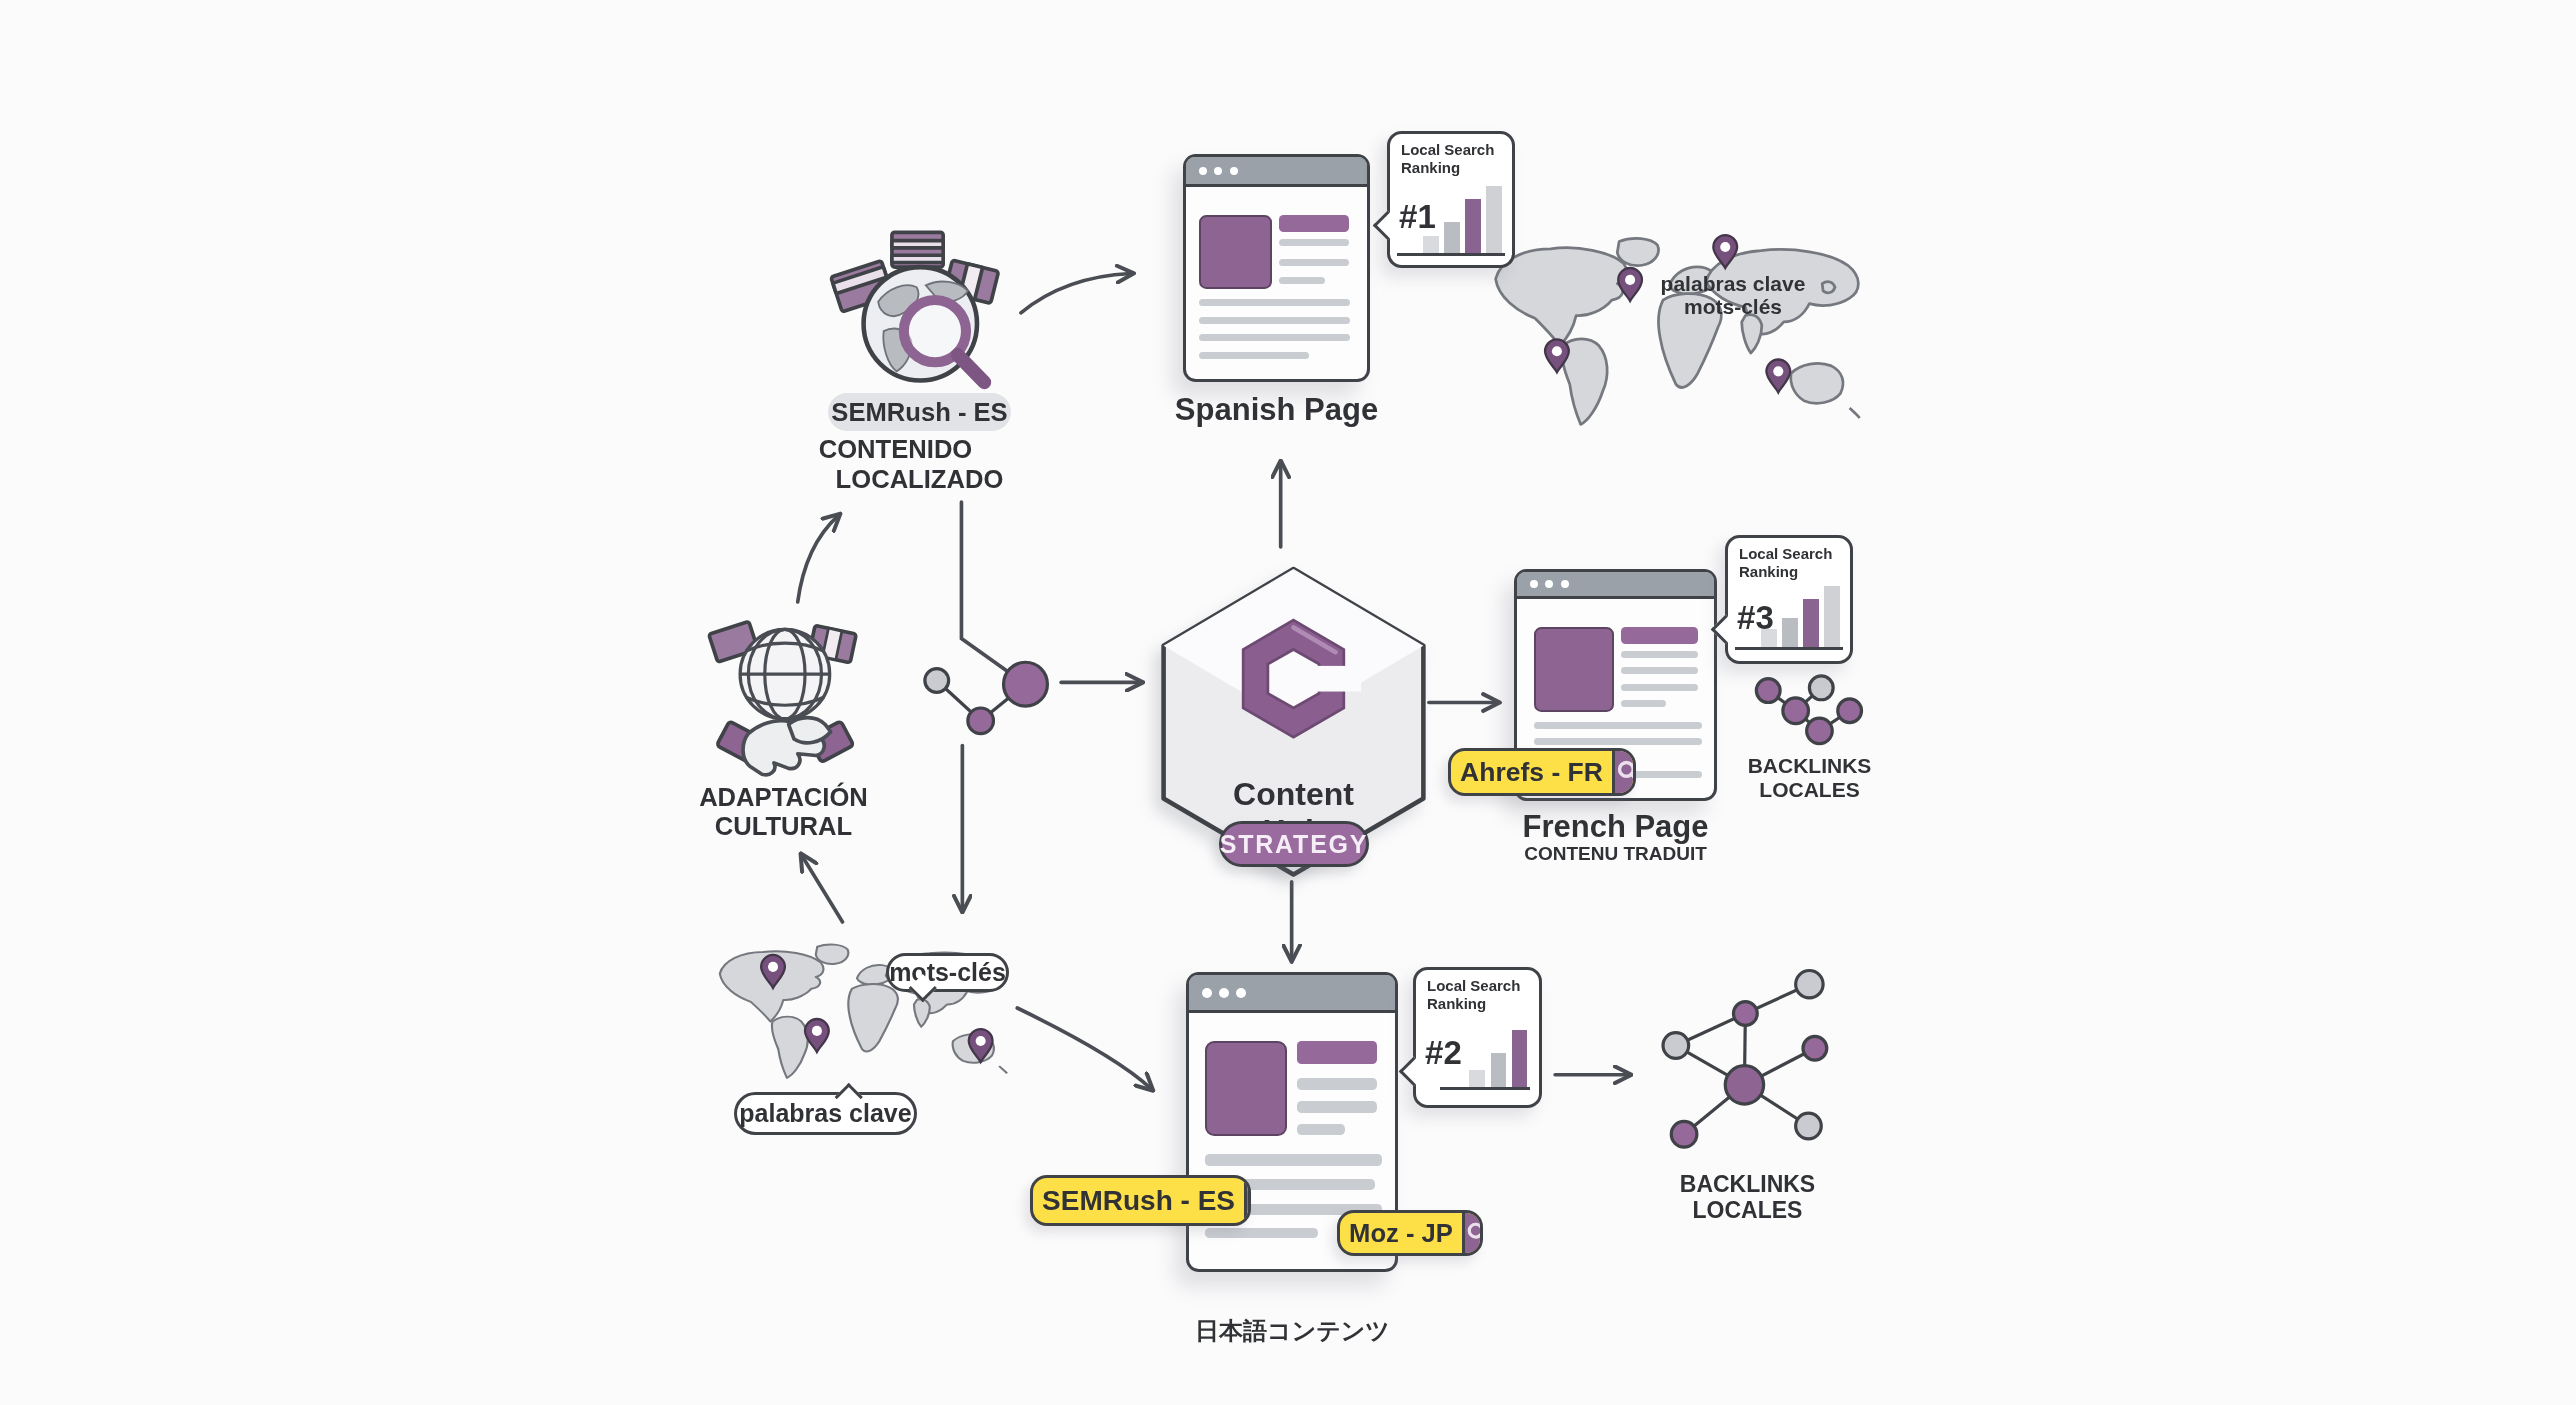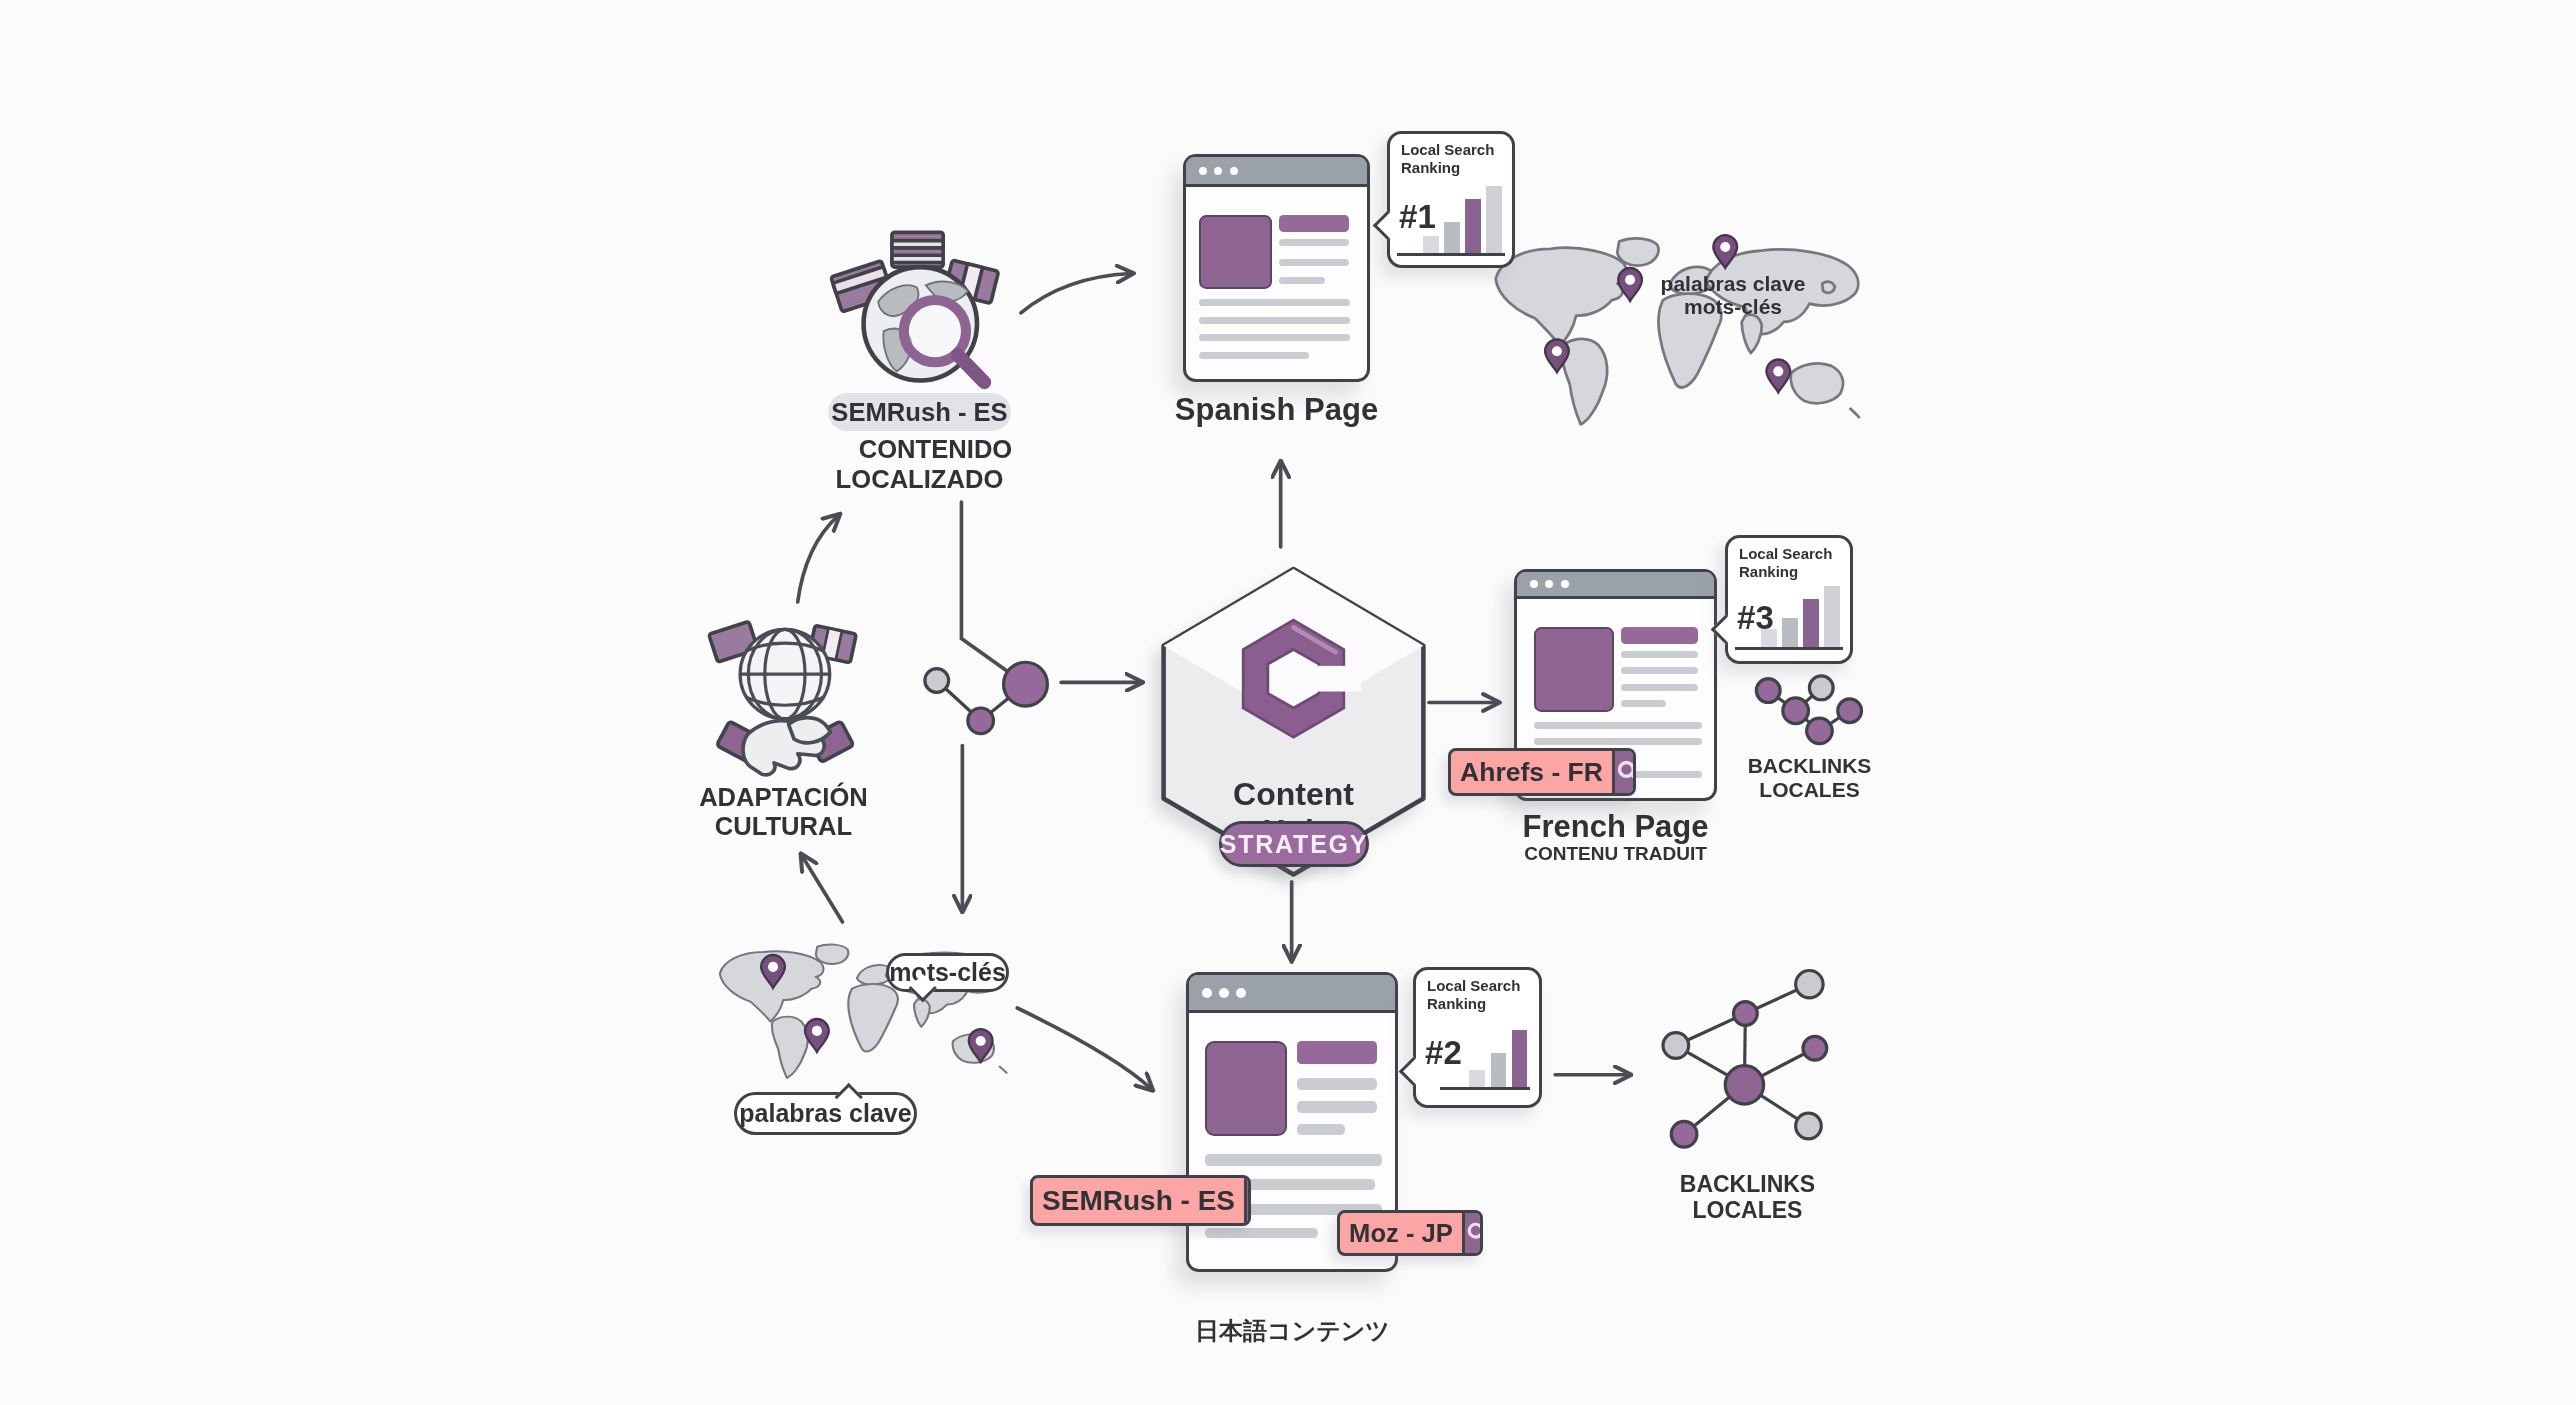--- a/index.html
+++ b/index.html
@@ -22,21 +22,21 @@
   .callout{position:absolute;background:#fff;border:3.7px solid #3f4247;border-radius:14.6px;
            box-sizing:border-box;box-shadow:-7.3px 9.1px 14.6px rgba(120,122,132,0.18);}
   .callout .tail{position:absolute;left:-12.8px;width:18.3px;height:18.3px;background:#fff;
                  border-left:3.7px solid #3f4247;border-bottom:3.7px solid #3f4247;transform:rotate(45deg);}
   .callout .title{position:absolute;left:11px;top:7.3px;font-weight:700;font-size:15px;line-height:1.15;text-align:left;}
   .callout .rank{position:absolute;font-weight:700;font-size:33px;}
   .bars{position:absolute;display:flex;align-items:flex-end;gap:5.5px;border-bottom:3.7px solid #3f4247;padding:0 2.7px;}
   .bars .bar{width:15.6px;display:inline-block;}
 
   
-  .search{position:absolute;display:flex;background:#fca5a5;border:3.7px solid #3f4247;border-radius:8px;
+  .search{position:absolute;display:flex;background:#fde047;border:3.7px solid #3f4247;border-radius:17px;
           box-sizing:border-box;overflow:hidden;box-shadow:-5.5px 7.3px 11px rgba(120,122,132,0.18);}
   .search .q{flex:1;display:flex;align-items:center;justify-content:center;font-weight:700;padding:0 9.1px;white-space:nowrap;}
   .search .btn{background:#8d6492;border-left:3.7px solid #3f4247;display:flex;align-items:center;justify-content:center;}
 
   
   .graypill{position:absolute;background:#e2e3e7;border-radius:914px;display:flex;align-items:center;
             justify-content:center;font-weight:700;}
   .bubble{position:absolute;background:#fff;border:3.7px solid #3f4247;border-radius:914px;
           display:flex;align-items:center;justify-content:center;font-weight:700;box-sizing:border-box;}
   .bubble .btail{position:absolute;width:16.5px;height:16.5px;background:#fff;transform:rotate(45deg);}
@@ -200,21 +200,21 @@
       <circle cx="1907" cy="1186" r="21" fill="#8d6492"></circle>
       <circle cx="1984" cy="1146" r="13" fill="#95699a"></circle>
       <circle cx="1977" cy="1231" r="14" fill="#c9cbd0"></circle>
       <circle cx="1841" cy="1240" r="14" fill="#95699a"></circle>
     </g>
   </svg>
 
   <div class="graypill" style="left:828px;top:393px;width:183px;height:38px;font-size:25.6px;">
     <span>SEMRush - ES</span>
   </div>
-  <div class="txt" style="left:844px;top:435px;width:183px;font-size:25.6px;text-align:center;">CONTENIDO</div>
+  <div class="txt" style="left:804px;top:435px;width:183px;font-size:25.6px;text-align:center;">CONTENIDO</div>
   <div class="txt" style="left:828px;top:465px;width:183px;font-size:25.6px;">LOCALIZADO</div>
 
   <div class="browser" style="left:1183px;top:154px;width:187px;height:228px;">
     <div class="titlebar">
       <span class="dot"></span>
       <span class="dot"></span>
       <span class="dot"></span>
     </div>
     <div class="blk img-blk" style="left:12.8px;top:58px;width:69px;height:70px;"></div>
     <div class="blk headline" style="left:93px;top:58px;width:70px;height:16.5px;"></div>

